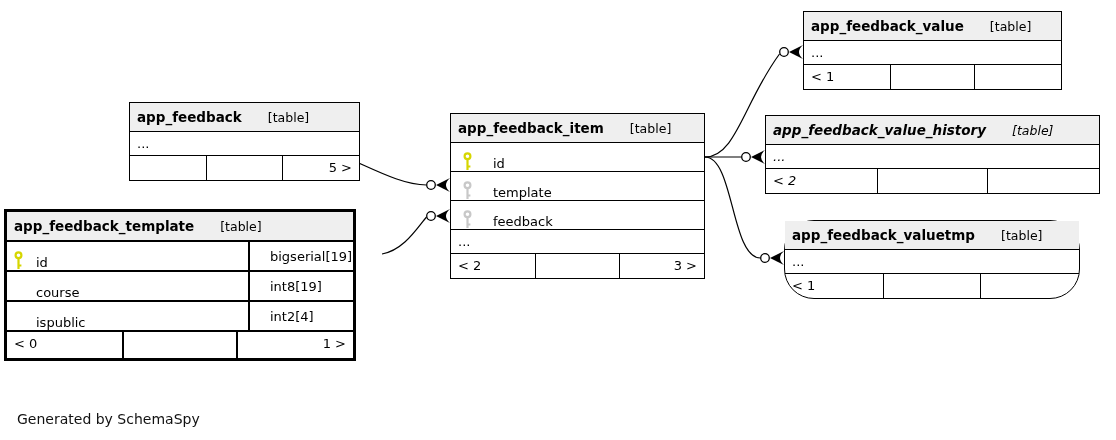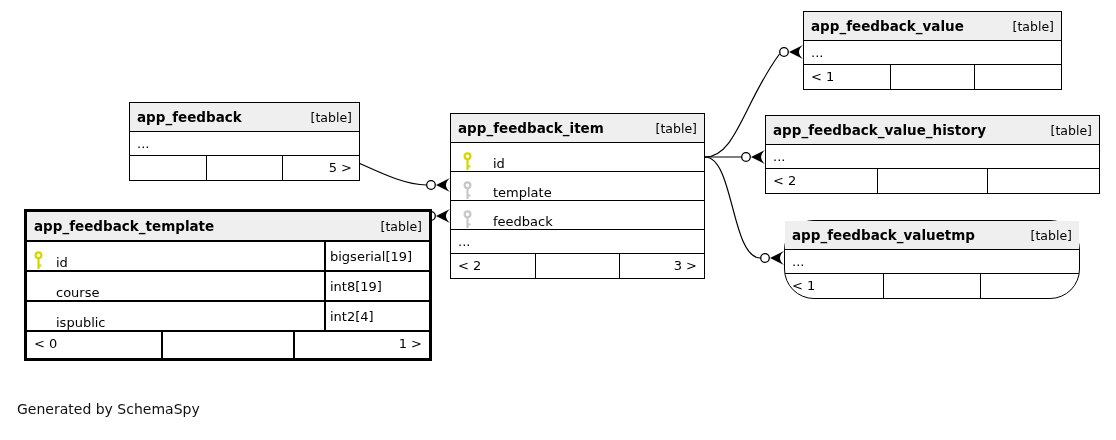--- a/index.html
+++ b/index.html
@@ -8,63 +8,63 @@
     font-family:"DejaVu Sans","Liberation Sans",sans-serif;color:#000;
     overflow:hidden;
   }
   svg.edges{position:absolute;left:0;top:0;pointer-events:none;}
   .tbl{
     position:absolute;background:#fff;border:1px solid #000;
     box-sizing:border-box;font-size:13px;
   }
   .tbl.focal{border-width:3px;}
   .hdr{
-    display:flex;justify-content:space-between;align-items:center;
+    display:flex;align-items:center;
     background:#efefef;border-bottom:1px solid #000;
-    height:29px;padding:0 7px;box-sizing:border-box;
+    height:29px;padding:0 7px;box-sizing:border-box;gap:16px;
   }
   .focal .hdr{border-bottom-width:2px;height:30px;}
   .tname{font-weight:bold;font-size:13.5px;white-space:nowrap;}
   .ttag{font-size:12.5px;white-space:nowrap;margin-left:10px;}
   .crow{
     display:flex;align-items:flex-end;border-bottom:1px solid #000;
     height:29px;box-sizing:border-box;padding-left:12px;
   }
   .focal .crow{border-bottom-width:2px;height:30px;padding-left:7px;}
   .keyslot{width:30px;display:flex;align-items:center;}
   .focal .keyslot{width:22px;}
   .keyslot svg{display:block;}
   .key-primary{color:#d6d600;}
   .key-foreign{color:#c8c8c8;}
   .cname{white-space:nowrap;}
   .crow .ctype{
     margin-left:auto;align-self:stretch;display:flex;align-items:center;
     width:105px;box-sizing:border-box;border-left:2px solid #000;
-    padding-left:4px;white-space:nowrap;
+    padding-left:20px;white-space:nowrap;
   }
   .dots{
     height:24px;line-height:24px;padding-left:7px;
     border-bottom:1px solid #000;box-sizing:border-box;
   }
   .ftr{display:flex;height:24px;box-sizing:border-box;}
   .focal .ftr{height:26px;}
   .fcell{width:33.33%;box-sizing:border-box;line-height:23px;white-space:nowrap;}
   .fcell.fl{padding-left:7px;text-align:left;}
   .fcell.fm{border-left:1px solid #000;border-right:1px solid #000;}
   .focal .fcell.fm{border-left-width:2px;border-right-width:2px;}
   .fcell.fr{padding-right:7px;text-align:right;}
   #credit{
-    position:absolute;left:17px;top:401px;font-size:14px;color:#111;
+    position:absolute;left:17px;top:411px;font-size:14px;color:#111;
   }
   
   #t-feedback{left:101px;top:102px;width:231px;margin-left:28px;}
-  #t-template{left:24px;top:209px;width:408px;}
+  #t-template{left:4px;top:209px;width:352px;}
   #t-item{left:450px;top:113px;width:255px;}
   #t-value{left:803px;top:11px;width:259px;}
-  #t-history{left:765px;top:115px;width:335px;}
+  #t-history{left:765px;top:115px;width:335px;font-style:italic;}
   #t-valuetmp{left:784px;top:220px;width:296px;border-radius:30px;}
 </style>
 </head>
 <body>
 
 <div id="canvas">
 
   <svg class="edges" width="1116" height="440" viewBox="0 0 1116 440">
     <g stroke="#000" stroke-width="1.2" fill="none">
       <path d="M298 144 C340 146 388 185 426.5 185"></path>

